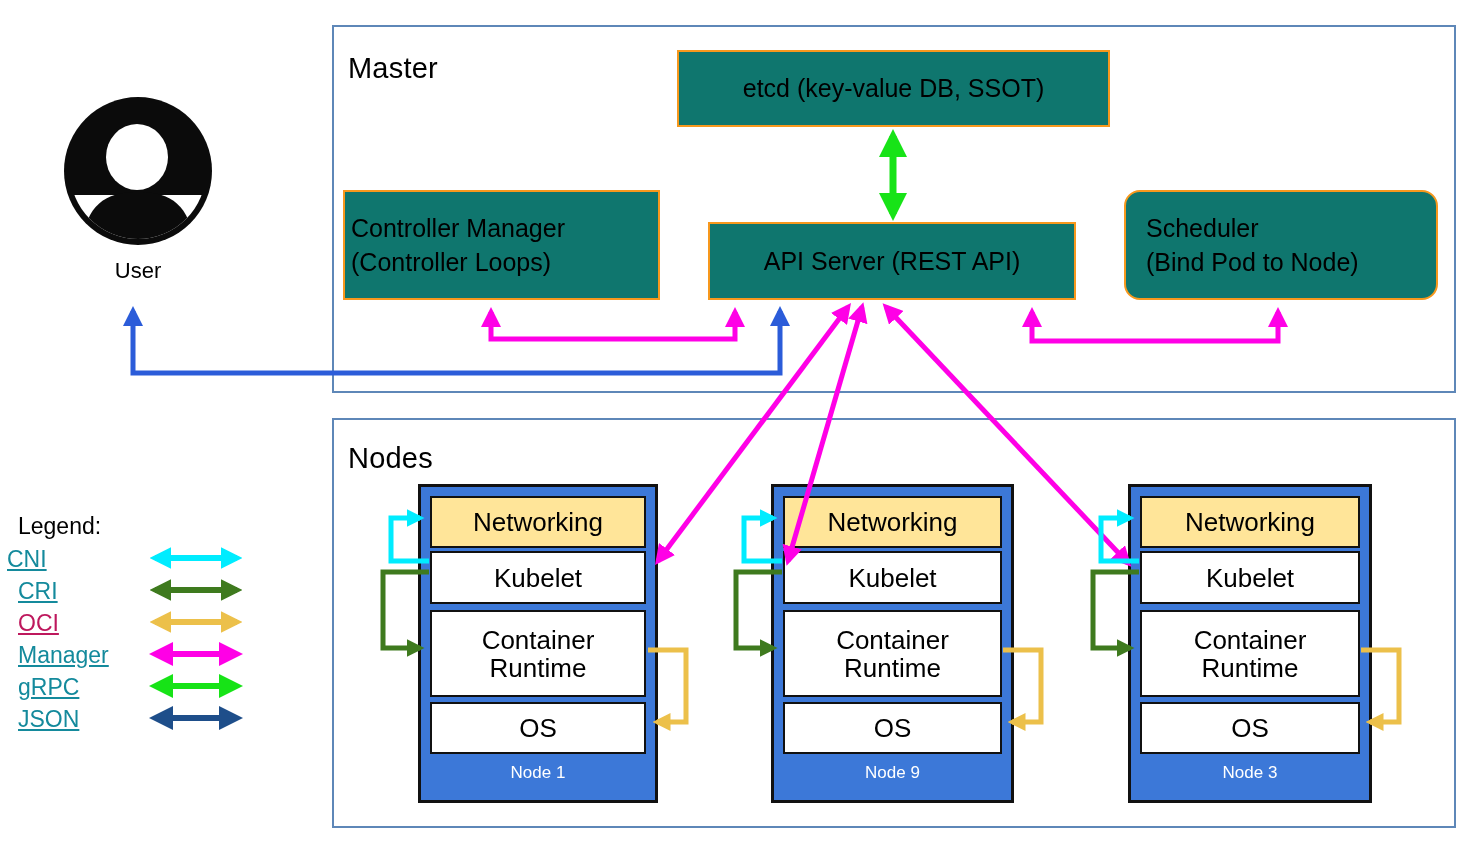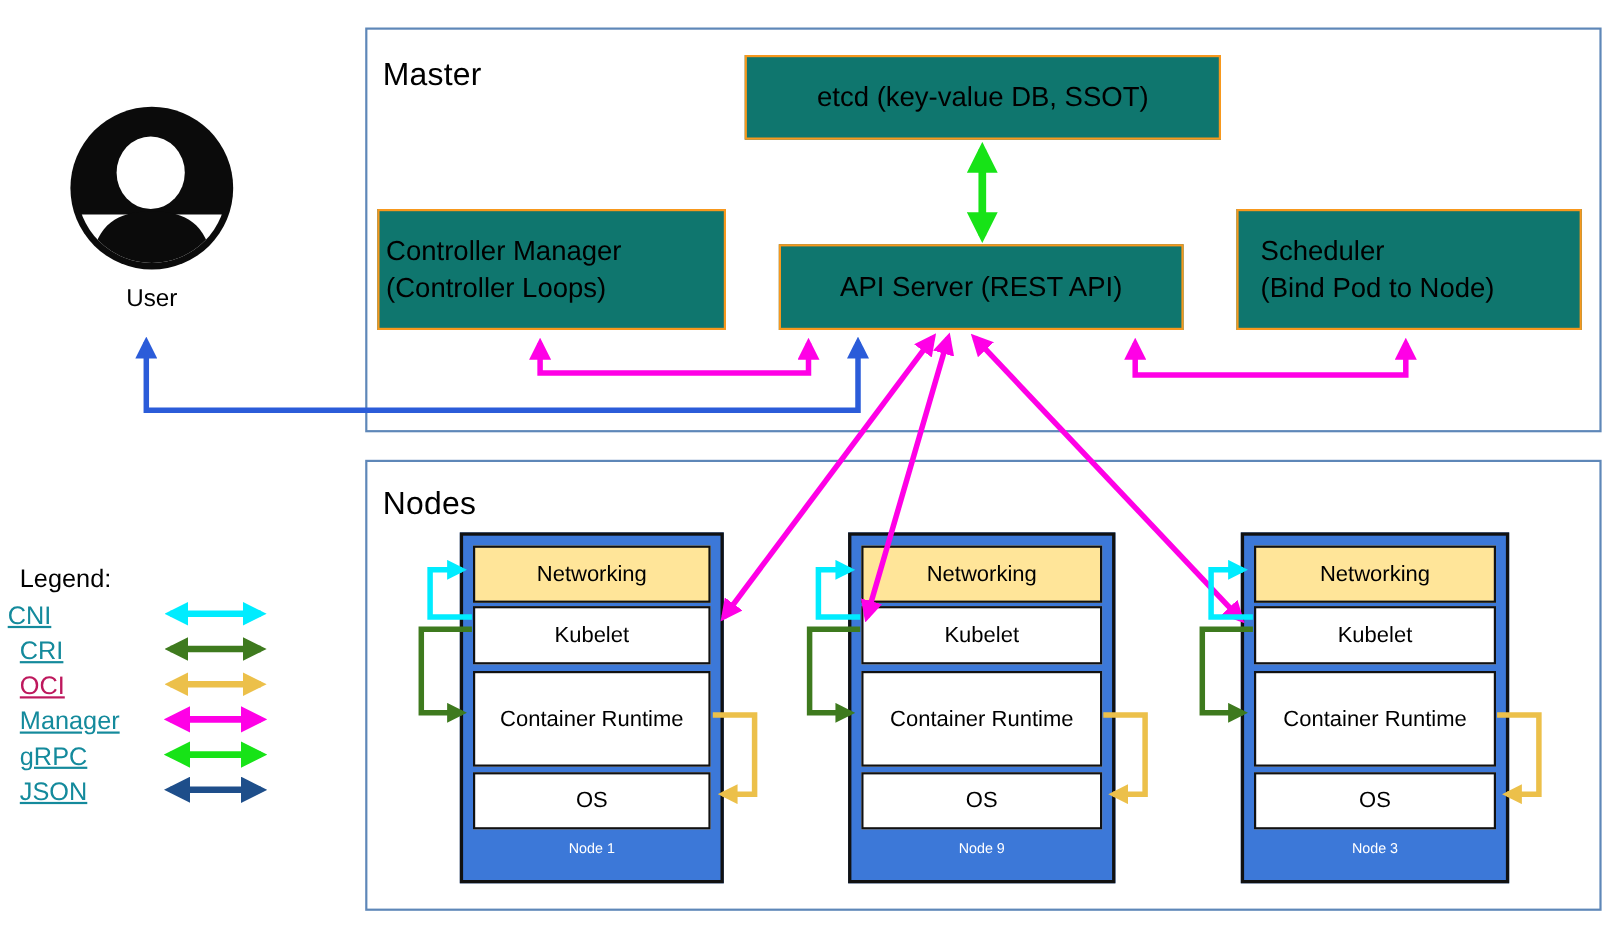--- a/index.html
+++ b/index.html
@@ -8,23 +8,23 @@
   .abs{position:absolute;box-sizing:border-box;}
   .frame{border:2px solid #5e87b8;background:#fff;}
   .frame-title{font-size:29px;letter-spacing:.2px;}
   .obox{border:2px solid #f7981d;background:#0f766e;display:flex;align-items:center;font-size:25px;}
   .obox.center{justify-content:center;text-align:center;}
   .obox.left{padding-left:6px;}
   .two-line{line-height:34px;}
   .node{background:#3c78d8;border:3px solid #111;}
   .layer{position:absolute;left:9px;right:9px;border:2px solid #111;background:#fff;
          display:flex;align-items:center;justify-content:center;text-align:center;
-         font-size:20px;line-height:28px;padding:0 20px;}
+         font-size:26px;line-height:28px;padding:0 20px;}
   .layer.net{background:#ffe599;}
-  .node-name{position:absolute;left:0;right:0;text-align:center;color:#fff;font-size:13px;}
+  .node-name{position:absolute;left:0;right:0;text-align:center;color:#fff;font-size:17px;}
   .legend-title{font-size:23px;}
   .legend-link{font-size:23px;text-decoration:underline;cursor:pointer;display:inline-block;}
   .user-label{font-size:22px;text-align:center;}
   svg.overlay{position:absolute;left:0;top:0;pointer-events:none;}
 </style>
 </head>
 <body>
 
 <div id="stage">
 
@@ -39,21 +39,21 @@
     <div class="two-line">
       <div>Controller Manager</div>
       <div>(Controller Loops)</div>
     </div>
   </div>
 
   <div class="abs obox center" style="left: 708px; top: 222px; width: 368px; height: 78px; border-color: rgb(247, 152, 29);">
     <span>API Server (REST API)</span>
   </div>
 
-  <div class="abs obox left" style="left: 1124px; top: 190px; width: 314px; height: 110px; padding-left: 20px; border-color: rgb(247, 152, 29);">
+  <div class="abs obox left" style="left: 1124px; top: 190px; width: 314px; height: 110px; padding-left: 20px; border-color: rgb(247, 152, 29); border-radius: 16px;">
     <div class="two-line">
       <div>Scheduler</div>
       <div>(Bind Pod to Node)</div>
     </div>
   </div>
 
   <div class="abs frame" style="left: 332px; top: 418px; width: 1124px; height: 410px; border-color: rgb(94, 135, 184);"></div>
   <div class="abs frame-title" style="left:348px;top:442px;">Nodes</div>
 
   <div class="abs node" style="left: 418px; top: 484px; width: 240px; height: 319px; background: rgb(60, 120, 216);">

